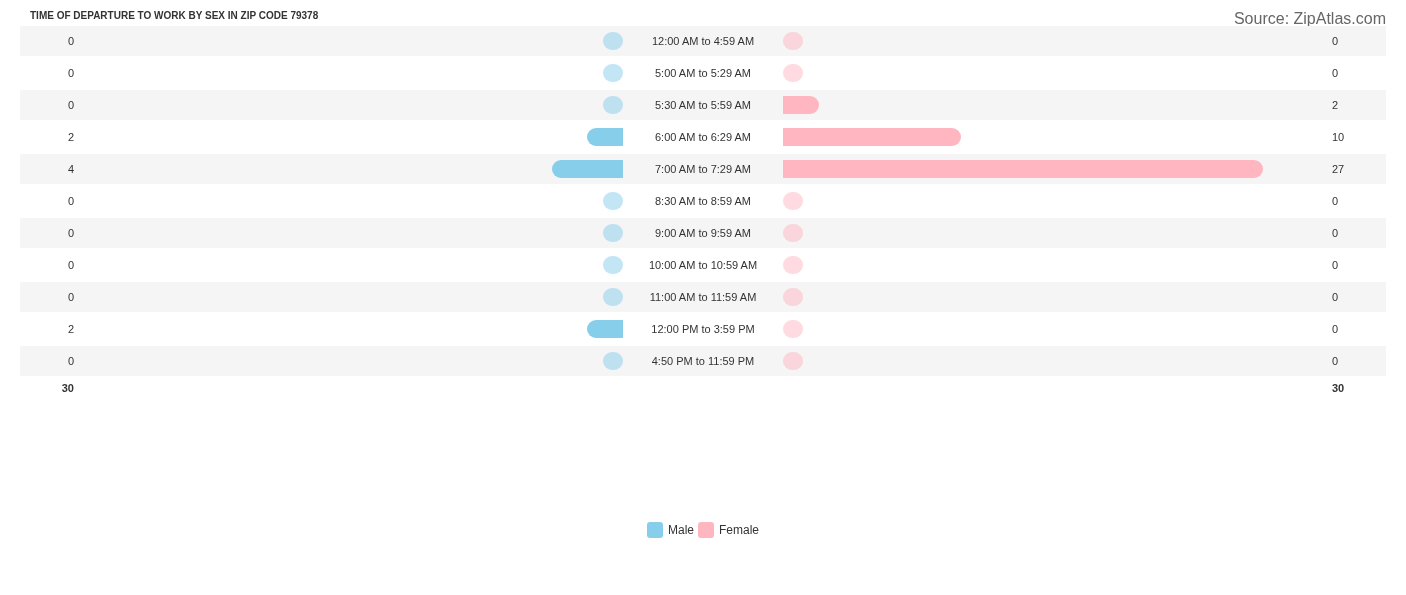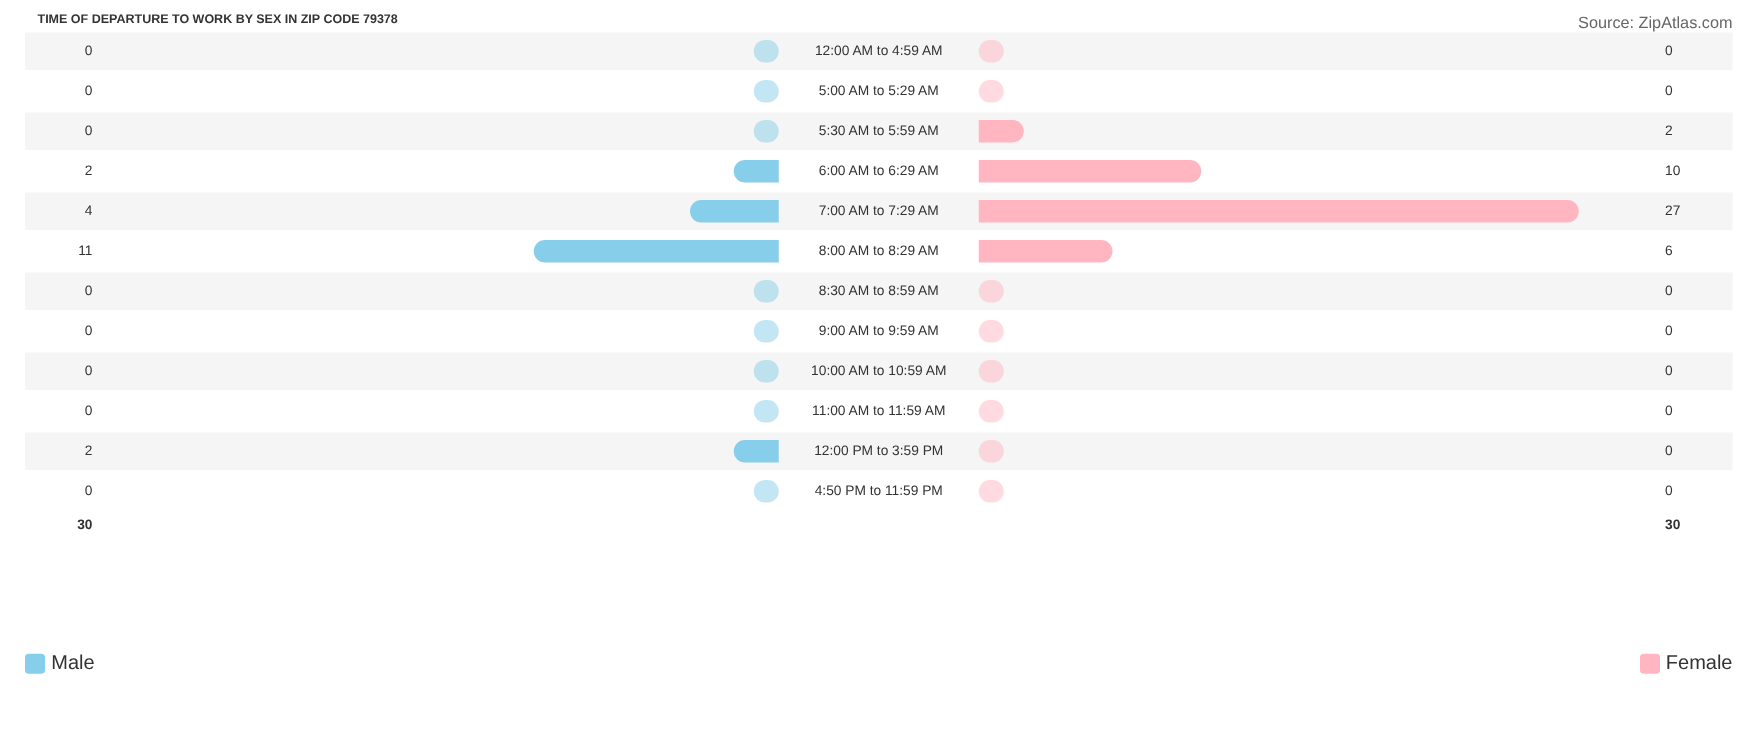--- a/index.html
+++ b/index.html
@@ -19,21 +19,21 @@
     }
     .chart-title {
       font-size: 10px;
       font-weight: bold;
       color: #333;
       text-align: left;
       margin-bottom: 4px;
       padding-left: 10px;
     }
     .chart-source {
-      font-size: 13px;
+      font-size: 16px;
       color: #666;
       text-align: center;
       position: absolute;
       top: 10px;
       right: 20px;
     }
     .chart-area {
       position: relative;
       width: 100%;
       height: 490px;
@@ -104,25 +104,25 @@
       display: inline-block;
     }
     .bar-male-full {
       border-radius: 9px;
     }
     .bar-female-full {
       border-radius: 9px;
     }
     .legend {
       display: flex;
-      justify-content: space-between;
+      justify-content: center;
       align-items: center;
       gap: 4px;
       margin-top: 6px;
-      font-size: 16px;
+      font-size: 12px;
       color: #333;
     }
     .legend-item {
       display: flex;
       align-items: center;
       gap: 5px;
     }
     .legend-box {
       width: 16px;
       height: 16px;
@@ -224,31 +224,20 @@
       <div class="row">
     <div class="left-value">4</div>
     <div class="bars-left">
       <div class="bar-male " style="width:71px; opacity:1;"></div>
     </div>
     <div class="center-label">7:00 AM to 7:29 AM</div>
     <div class="bars-right">
       <div class="bar-female " style="width:480px; opacity:1;"></div>
     </div>
     <div class="right-value">27</div>
-  </div>
-      <div class="row">
-    <div class="left-value">11</div>
-    <div class="bars-left">
-      <div class="bar-male " style="width:196px; opacity:1;"></div>
-    </div>
-    <div class="center-label">8:00 AM to 8:29 AM</div>
-    <div class="bars-right">
-      <div class="bar-female " style="width:107px; opacity:1;"></div>
-    </div>
-    <div class="right-value">6</div>
   </div>
       <div class="row">
     <div class="left-value">0</div>
     <div class="bars-left">
       <div class="bar-male bar-male-full" style="width:20px; opacity:0.5;"></div>
     </div>
     <div class="center-label">8:30 AM to 8:59 AM</div>
     <div class="bars-right">
       <div class="bar-female bar-female-full" style="width:20px; opacity:0.5;"></div>
     </div>

